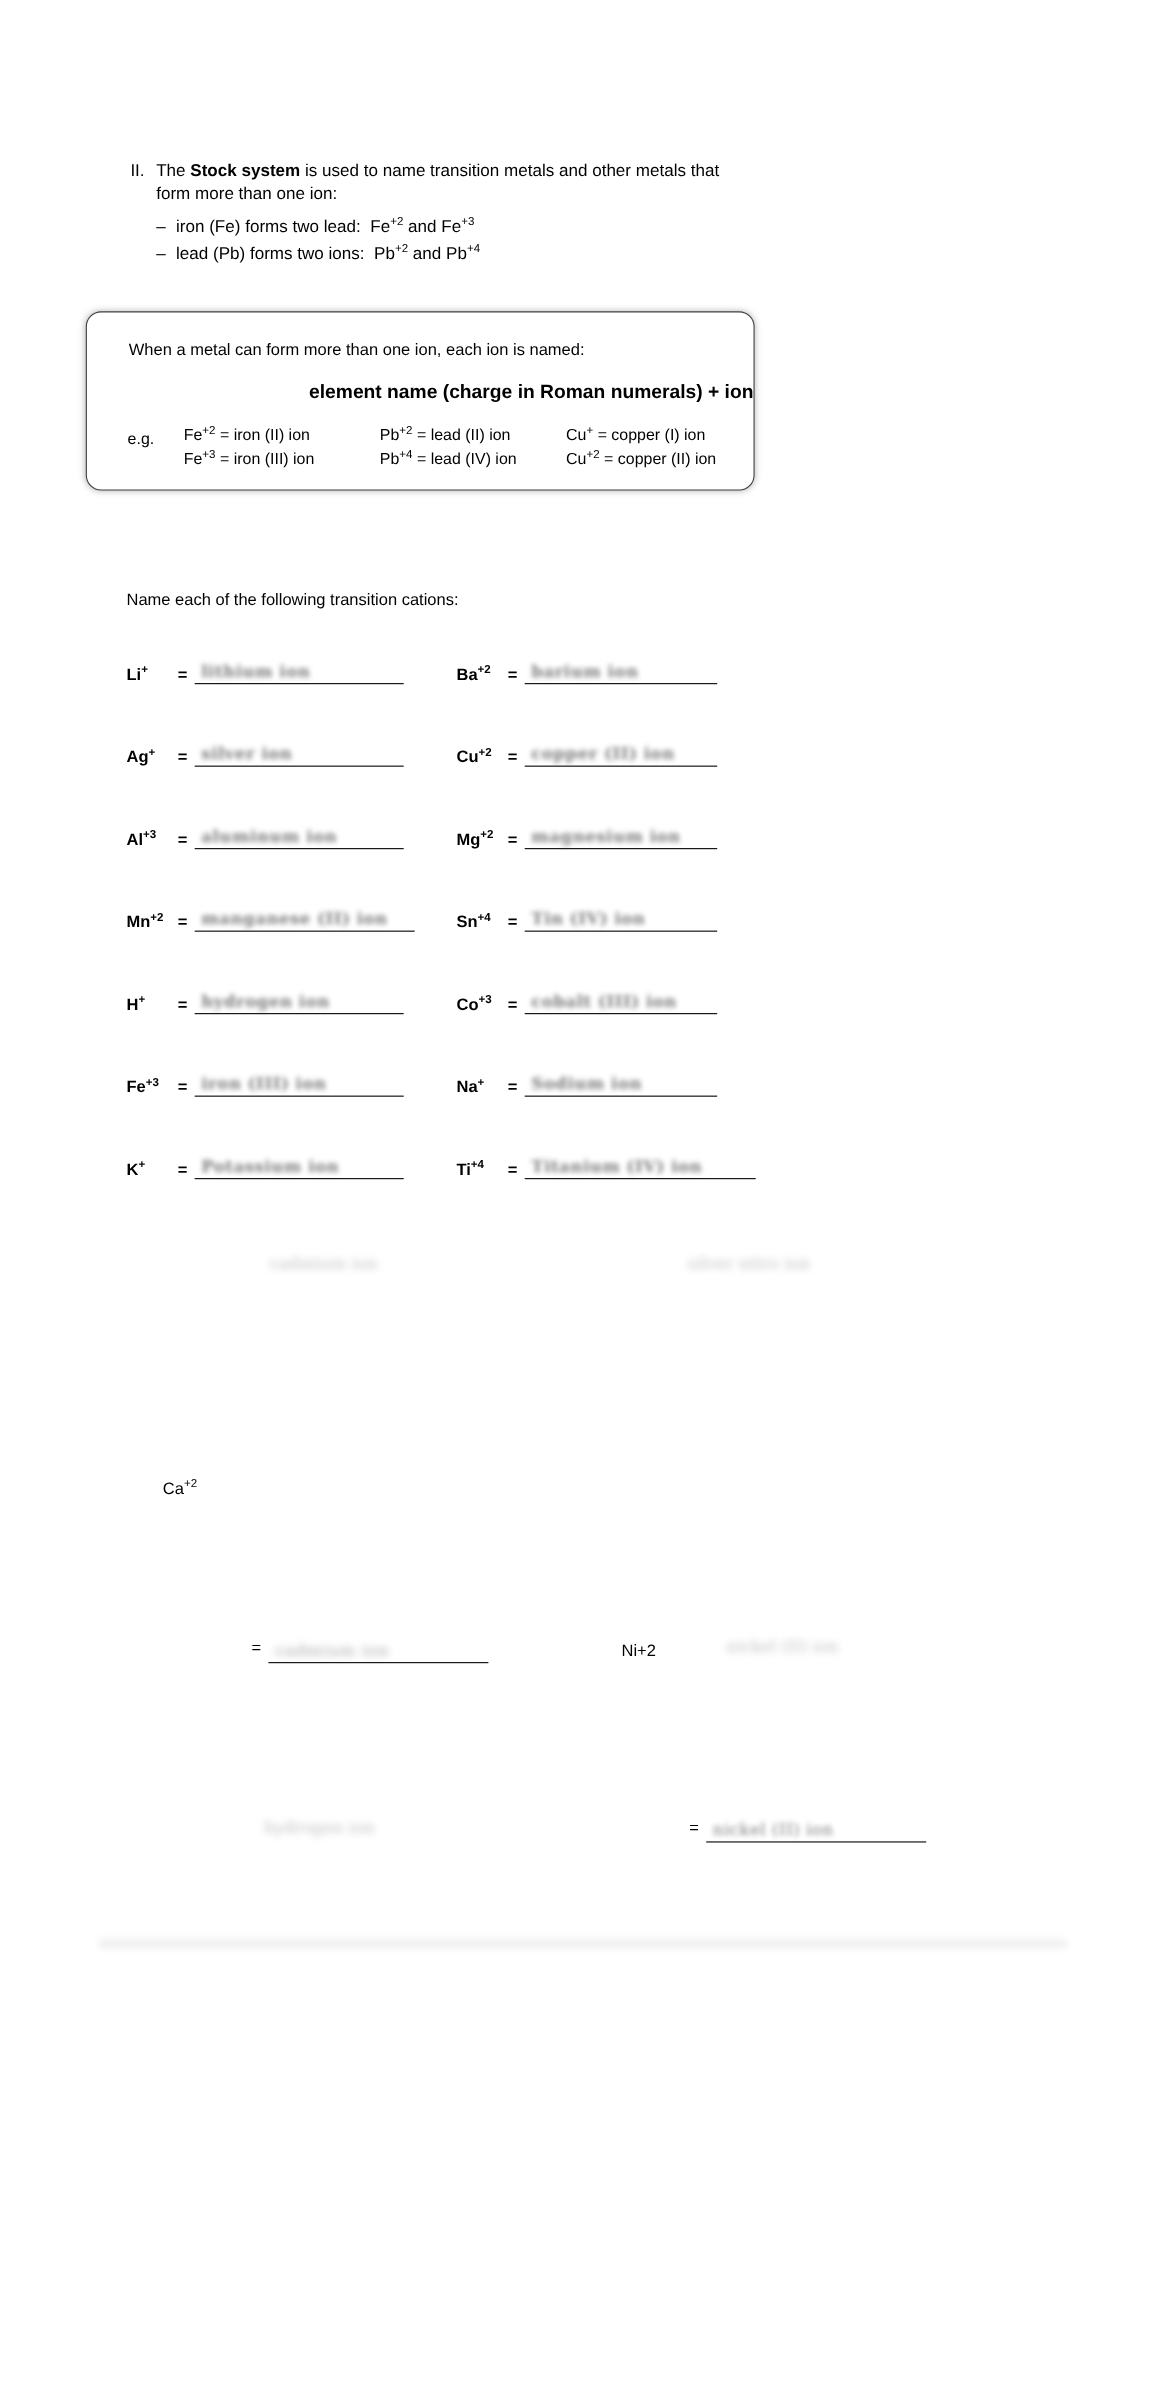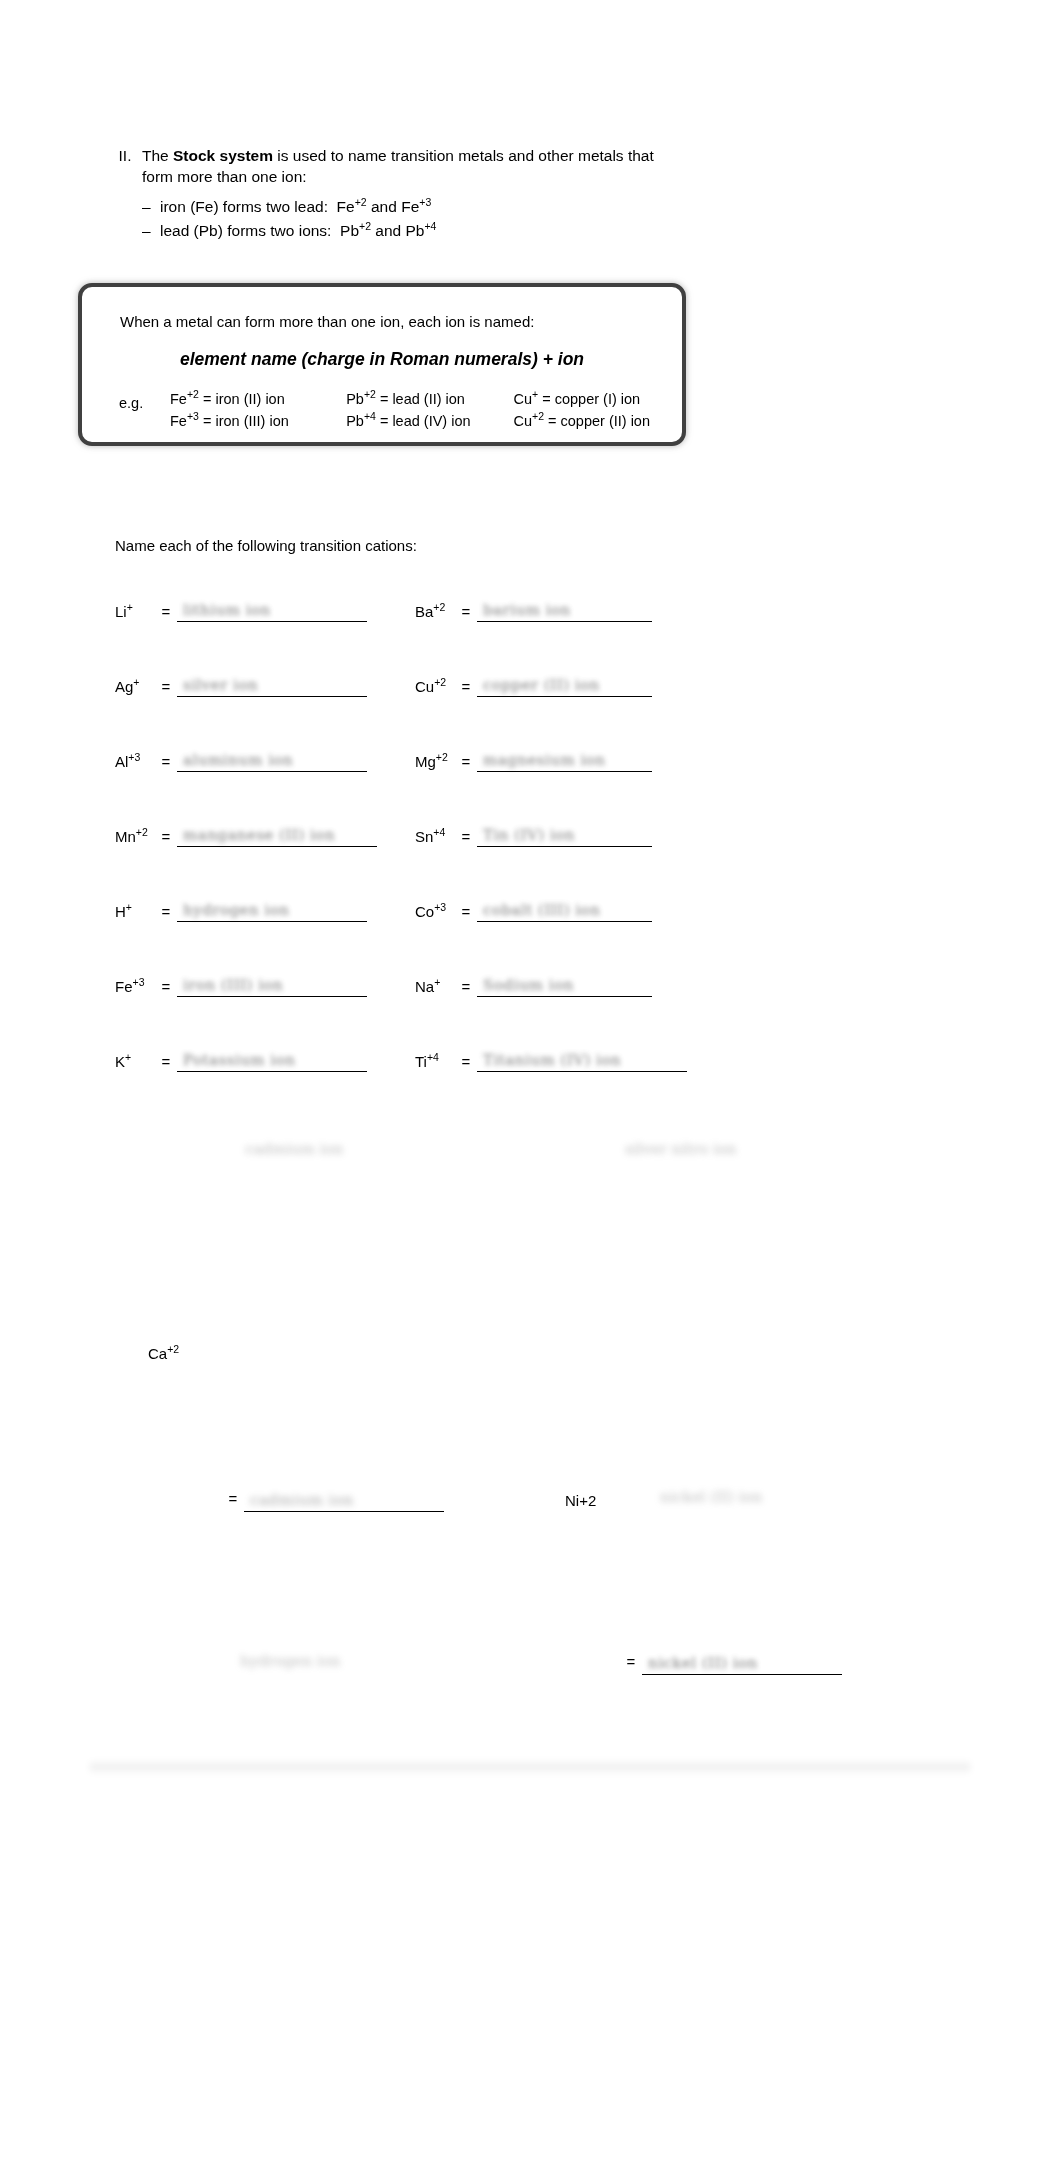--- a/index.html
+++ b/index.html
@@ -62,41 +62,40 @@
     line-height: 0;
   }
 
   
   .rulebox {
     position: absolute;
     left: 78px;
     top: 283px;
     width: 608px;
     height: 163px;
-    border: 4px solid #404040;
+    border: 1px solid #404040;
     border-radius: 14px;
     background: #ffffff;
     box-sizing: border-box;
     box-shadow: 0 0 6px rgba(120,120,120,0.55);
   }
   .rule-line1 {
     position: absolute;
     left: 38px;
     top: 26px;
     font-size: 15px;
   }
   .rule-line2 {
     position: absolute;
     left: 0;
     right: 0;
     top: 62px;
-    text-align: center;
+    text-align: right;
     font-size: 17.5px;
     font-weight: bold;
-    font-style: italic;
   }
   .eg-label {
     position: absolute;
     left: 37px;
     top: 108px;
     font-size: 14.5px;
   }
   .eg-grid {
     position: absolute;
     left: 88px;
@@ -128,22 +127,23 @@
     top: 600px;
     width: 1062px;
   }
   .ans-row {
     position: relative;
     height: 75px;
   }
   .ans-cell {
     position: absolute;
     display: flex;
-    align-items: center;
-    font-size: 15px;
+    align-items: flex-end;
+    font-size: 15px;
+    font-weight: bold;
   }
   .ans-cell.left  { left: 115px;  width: 370px; }
   .ans-cell.right { left: 415px;  width: 370px; }
   .ion {
     display: inline-block;
     min-width: 40px;
     white-space: nowrap;
   }
   .eq {
     display: inline-block;

